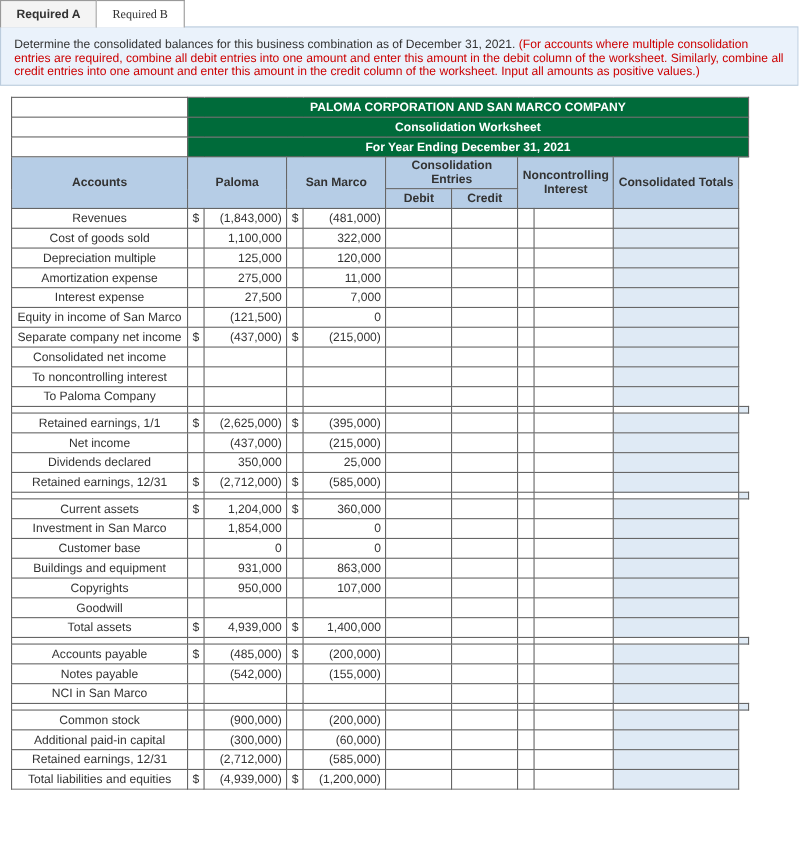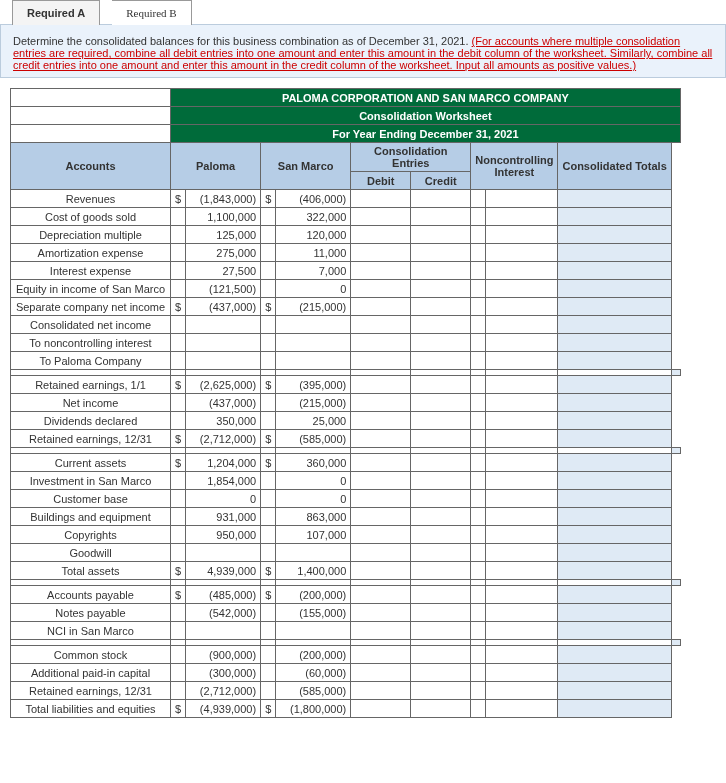--- a/index.html
+++ b/index.html
@@ -1,23 +1,23 @@
 <!DOCTYPE html>
 <html><head>
 <meta charset="utf-8">
 <style>
 * { box-sizing: border-box; margin: 0; padding: 0; }
 body { font-family: Arial, sans-serif; font-size: 11px; background: #fff; color: #333; width: 726px; }
 .tabs { display: flex; }
-.tab { border: 1px solid #999; padding: 6px 14px; background: #fff; cursor: pointer; font-size: 11px; border-bottom: none; margin-left: 12px; }
+.tab { border: 1px solid #999; padding: 6px 14px; background: #fff; cursor: pointer; font-size: 11px; border-bottom: none; }
 .tab.active { background: #f4f4f4; font-weight: bold; }
 .tab:not(.active) { background: #fff; }
 .tab + .tab { border-left: none; font-family: Liberation Serif, serif;}
 .instr { background: #eaf2fb; border: 1px solid #bcd; padding: 10px 12px 6px 12px; margin-top: -1px; }
-.instr .red { color: #c00; text-decoration: underline; }
+.instr .red { color: #c00; }
 .instr .showless { text-align: right; color: #2266cc; margin-top: 4px; cursor: pointer; font-weight: bold;}
 .showless::after { content: " \25B2"; font-size: 9px;}
 .sheet { margin: 10px 0 0 10px; border-collapse: collapse; }
 .sheet td, .sheet th { border: 1px solid #666; padding: 2px 4px; height: 18px; vertical-align: middle; font-size: 11px; }
 .sheet th { font-weight: bold; text-align: center; }
 .hdr-green { background: #006b3a; color: #fff; font-weight: bold; text-align: center; }
 .hdr-blue { background: #b6cde6; font-weight: bold; text-align: center; }
 .col-acct { width: 160px; text-align: center; padding-left: 4px;}
 .col-num { width: 75px; text-align: right; padding-right: 4px; white-space: nowrap;}
 .col-sym { width: 12px; text-align: center; padding:0;}
@@ -64,21 +64,21 @@
   <th class="hdr-blue col-small">Debit</th>
   <th class="hdr-blue col-small">Credit</th>
 </tr>
 </tbody>
     <tbody id="tbody">
       <tr>
         <td class="col-acct">Revenues</td>
         <td class="col-sym">$</td>
         <td class="col-num">(1,843,000)</td>
         <td class="col-sym">$</td>
-        <td class="col-num">(406,000)</td>
+        <td class="col-num">(481,000)</td>
         <td class="col-small"></td>
         <td class="col-small"></td>
         <td class="col-sym"></td>
         <td class="col-small"></td>
         <td class="col-num bluecell"></td>
       </tr>
       <tr>
         <td class="col-acct">Cost of goods sold</td>
         <td class="col-sym"></td>
         <td class="col-num">1,100,000</td>
@@ -440,21 +440,21 @@
         <td class="col-small"></td>
         <td class="col-sym"></td>
         <td class="col-small"></td>
         <td class="col-num bluecell"></td>
       </tr>
       <tr>
         <td class="col-acct">Total liabilities and equities</td>
         <td class="col-sym">$</td>
         <td class="col-num">(4,939,000)</td>
         <td class="col-sym">$</td>
-        <td class="col-num">(1,800,000)</td>
+        <td class="col-num">(1,200,000)</td>
         <td class="col-small"></td>
         <td class="col-small"></td>
         <td class="col-sym"></td>
         <td class="col-small"></td>
         <td class="col-num bluecell"></td>
       </tr>
     </tbody>
 </table>
 
 </body></html>

